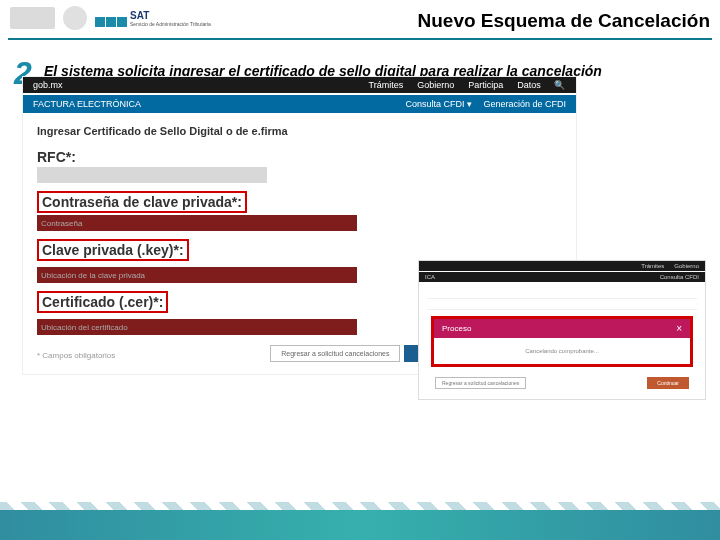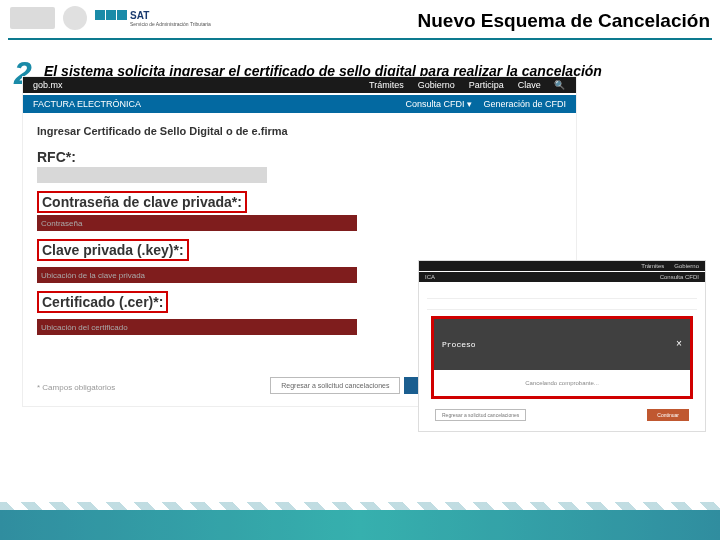--- a/index.html
+++ b/index.html
@@ -1,21 +1,21 @@
 <!DOCTYPE html>
 <html><head>
 <meta charset="utf-8">
 <style>
   * { box-sizing: border-box; margin: 0; padding: 0; }
   body { width: 720px; height: 540px; font-family: Arial, sans-serif; background: #fff; position: relative; overflow: hidden; }
   
   .header-logos { position: absolute; top: 6px; left: 10px; display: flex; align-items: center; gap: 8px; }
   .logo-shcp { width: 45px; height: 22px; background: #888; opacity: 0.3; border-radius: 2px; }
   .logo-eagle { width: 24px; height: 24px; border-radius: 50%; background: #999; opacity: 0.3; }
-  .logo-sat { display: flex; align-items: flex-start; gap: 3px; }
+  .logo-sat { display: flex; align-items: flex-end; gap: 3px; }
   .sat-cubes { display: flex; gap: 1px; }
   .cube { width: 10px; height: 10px; background: #1a8ba8; }
   .sat-text { font-size: 10px; font-weight: bold; color: #1a3a6e; }
   .sat-sub { font-size: 5px; color: #555; }
   
   .slide-title { position: absolute; top: 10px; right: 10px; font-size: 19px; font-weight: bold; color: #000; }
   .title-underline { position: absolute; top: 38px; left: 8px; width: 704px; height: 2px; background: #0d7a8f; }
   
   .step-number { position: absolute; top: 55px; left: 14px; font-size: 32px; font-weight: bold; color: #1a8ba8; font-style: italic; }
   .step-text { position: absolute; top: 63px; left: 44px; font-size: 14px; font-weight: bold; font-style: italic; color: #000; }
@@ -41,21 +41,21 @@
   .form-actions { display: flex; gap: 4px; margin-top: 10px; margin-left: 115px; }
   .btn-regresar { font-size: 7px; background: #fff; border: 1px solid #bbb; padding: 4px 10px; color: #666; }
   .btn-continuar { font-size: 7px; background: #1b5e8f; border: none; padding: 4px 18px; color: #fff; }
   
   .second-screenshot { position: absolute; top: 260px; left: 418px; width: 288px; background: #fff; border: 1px solid #ddd; font-size: 6px; }
   .ss2-top { background: #1a1a1a; color: #ccc; padding: 2px 6px; display: flex; justify-content: flex-end; gap: 10px; }
   .ss2-bar { background: #1a1a1a; color: #ccc; padding: 2px 6px; display: flex; justify-content: space-between; margin-top: 1px; }
   .ss2-body { padding: 6px 8px; color: #888; }
   .ss2-row { padding: 2px 0; border-bottom: 1px solid #eee; font-size: 5px; }
   .ss2-modal-wrap { border: 3px solid #d00000; margin: 6px 4px; }
-  .ss2-modal-header { background: #404040; color: #fff; padding: 20px 8px; font-size: 8px; display: flex; justify-content: space-between; align-items: center; font-family: Liberation Mono, monospace; }
+  .ss2-modal-header { background: #be185d; color: #fff; padding: 4px 8px; font-size: 8px; display: flex; justify-content: space-between; align-items: center; }
   .ss2-modal-body { background: #fff; padding: 10px 8px; text-align: center; font-size: 6px; color: #888; }
   .ss2-close { font-size: 10px; }
   .ss2-footer { display: flex; justify-content: space-between; padding: 4px 8px; }
   .ss2-btn1 { background: #fff; border: 1px solid #bbb; padding: 2px 6px; font-size: 5px; color: #777; }
   .ss2-btn2 { background: #c05830; border: none; padding: 2px 10px; font-size: 5px; color: #fff; }
   
   .bottom-decoration { position: absolute; bottom: 0; left: 0; width: 720px; height: 30px; background: linear-gradient(90deg, #0d7a8f 0%, #13a3a0 50%, #0d7a8f 100%); opacity: 0.85; }
   .bottom-decoration::before { content: ""; position: absolute; top: -8px; left: 0; width: 100%; height: 8px; background: repeating-linear-gradient(45deg, rgba(13,122,143,0.3) 0 10px, transparent 10px 20px); }
 </style>
 </head>
@@ -83,21 +83,21 @@
 <div class="step-number">2</div>
 <div class="step-text">El sistema solicita ingresar el certificado de sello digital para realizar la cancelación</div>
 
 <div class="main-screenshot">
   <div class="gob-bar">
     <span>gob.mx</span>
     <div class="gob-right">
       <span>Trámites</span>
       <span>Gobierno</span>
       <span>Participa</span>
-      <span>Clave</span>
+      <span>Datos</span>
       <span>🔍</span>
     </div>
   </div>
   <div class="factura-bar">
     <span>FACTURA ELECTRÓNICA</span>
     <div class="factura-right">
       <span>Consulta CFDI ▾</span>
       <span>Generación de CFDI</span>
     </div>
   </div>
@@ -121,21 +121,21 @@
     </div>
     
     <div class="red-box">
       <div class="form-label">Certificado (.cer)*:</div>
     </div>
     <div class="input-row">
       <div class="form-input">Ubicación del certificado</div>
       <button class="btn-buscar">Buscar</button>
     </div>
     
-    <div style="display:flex; align-items:center; gap:40px;margin-top:32px;">
+    <div style="display:flex; align-items:center; gap:40px;">
       <div class="obligatorios">* Campos obligatorios</div>
       <div class="form-actions">
         <button class="btn-regresar">Regresar a solicitud cancelaciones</button>
         <button class="btn-continuar">Continuar</button>
       </div>
     </div>
   </div>
 </div>
 
 <div class="second-screenshot">

